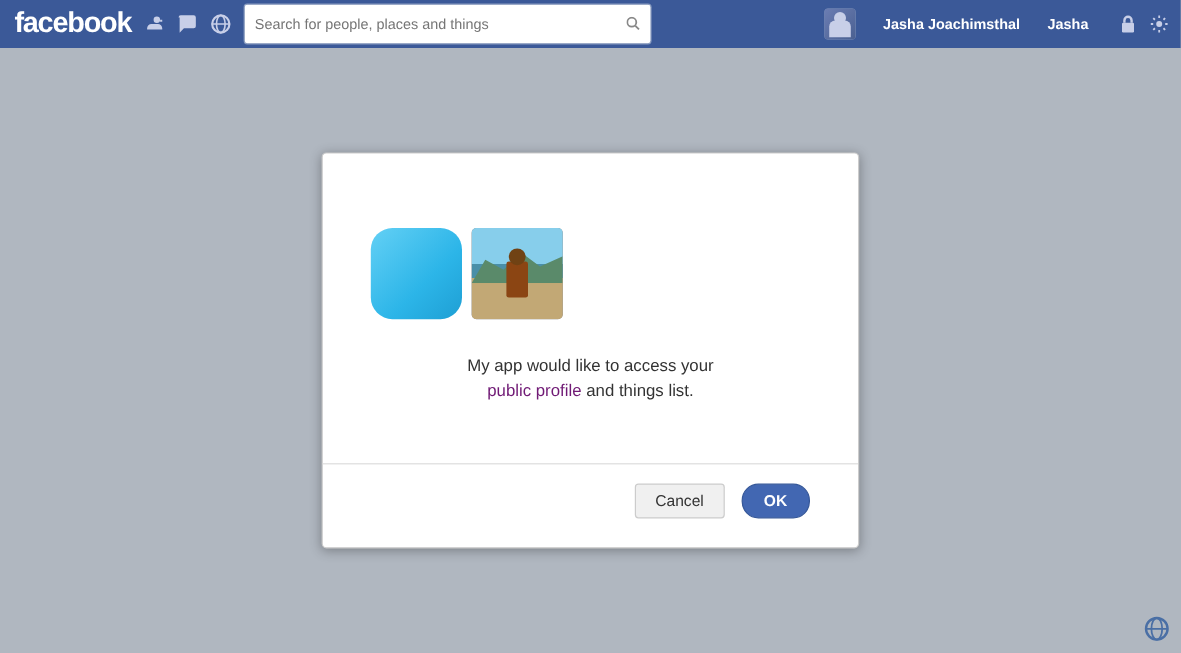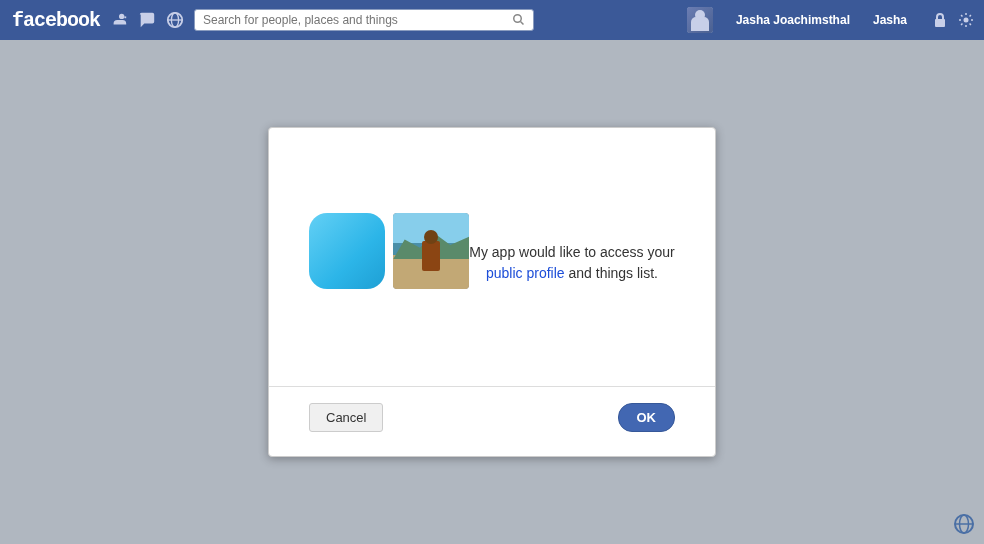--- a/index.html
+++ b/index.html
@@ -17,23 +17,23 @@
       height: 40px;
       background-color: #3b5998;
       display: flex;
       align-items: center;
       padding: 0 8px;
       position: relative;
       z-index: 10;
     }
     .navbar-logo {
       color: #fff;
-      font-size: 20px;
+      font-size: 24px;
       font-weight: bold;
-      font-family: Liberation Mono, monospace;
+      font-family: Liberation Sans, sans-serif;
       letter-spacing: -1px;
       margin-right: 8px;
       margin-left: 4px;
     }
     .navbar-icons {
       display: flex;
       align-items: center;
       gap: 6px;
       margin-right: 8px;
     }
@@ -48,21 +48,21 @@
     .navbar-icon svg {
       width: 18px;
       height: 18px;
       fill: #c8cfe8;
     }
     .search-bar {
       display: flex;
       align-items: center;
       background: #fff;
       border-radius: 3px;
-      height: 22px;
+      height: 34px;
       width: 340px;
       padding: 0 8px;
       border: 1px solid #8a9cbf;
     }
     .search-input {
       border: none;
       outline: none;
       font-size: 12px;
       color: #777;
       flex: 1;
@@ -174,21 +174,21 @@
       box-shadow: 0 2px 10px rgba(0,0,0,0.3);
       width: 448px;
       min-height: 330px;
       display: flex;
       flex-direction: column;
       padding: 40px 40px 24px 40px;
     }
     .dialog-content {
       flex: 1;
       display: flex;
-      align-items: center;
+      flex-direction: column;
       justify-content: center;
     }
     .dialog-icons-row {
       display: flex;
       align-items: center;
       gap: 8px;
       margin-bottom: 28px;
     }
     .app-icon {
       width: 76px;
@@ -259,34 +259,34 @@
     }
 
     .dialog-text {
       font-size: 14px;
       color: #333;
       text-align: center;
       line-height: 1.5;
       margin-bottom: 4px;
     }
     .dialog-link {
-      color: #1d4ed8;
+      color: #701a75;
       text-decoration: none;
       font-size: 14px;
     }
 
     .dialog-divider {
       height: 1px;
       background: #ddd;
       margin: 24px -40px 16px -40px;
     }
     .dialog-footer {
       display: flex;
-      justify-content: space-between;
-      gap: 24px;
+      justify-content: flex-end;
+      gap: 14px;
       align-items: center;
     }
     .btn-cancel {
       padding: 6px 16px;
       font-size: 13px;
       background: #f0f0f0;
       border: 1px solid #ccc;
       border-radius: 3px;
       cursor: pointer;
       color: #333;

